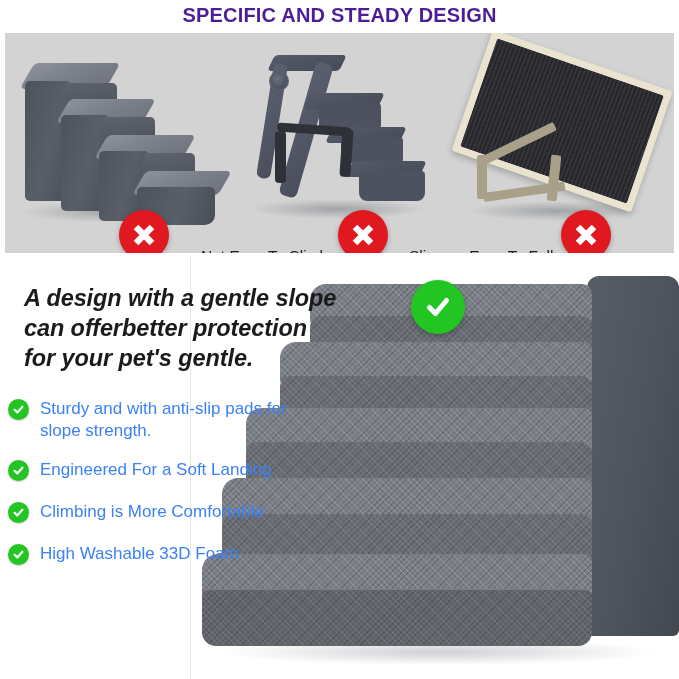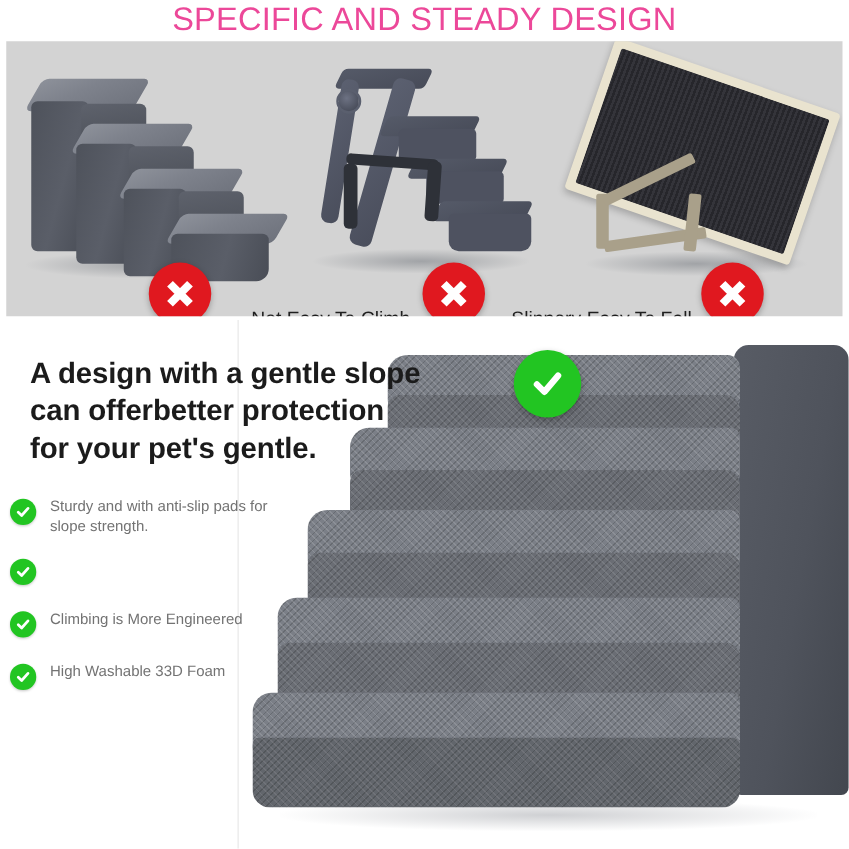--- a/index.html
+++ b/index.html
@@ -9,21 +9,21 @@
     -webkit-font-smoothing:antialiased;
   }
   .page{position:relative;width:679px;height:679px;background:#fff;}
 
   
   .header{
     position:absolute;left:0;top:0;width:679px;height:31px;
     display:flex;align-items:center;justify-content:center;
   }
   .header-title{
-    font-size:26px;font-weight:normal;color:#ec4899;letter-spacing:.2px;
+    font-size:20px;font-weight:bold;color:#4c1d95;letter-spacing:.2px;
     white-space:nowrap;
   }
 
   
   .top-panel{
     position:absolute;left:5px;top:33px;width:669px;height:220px;
     background:#d3d3d3;overflow:hidden;
   }
   .top-row{position:absolute;left:0;top:0;width:669px;height:220px;}
   .cell{position:absolute;top:0;height:220px;}
@@ -99,27 +99,27 @@
   .bp-border{
     position:absolute;left:190px;top:0px;width:1px;height:423px;
     background:#e9e9e9;
   }
 
   .headline{
     position:absolute;left:24px;top:27px;width:320px;
     font-size:23.5px;font-weight:bold;color:#1b1b1b;line-height:1.28;
     letter-spacing:-.1px;
   }
-  .headline div{white-space:nowrap;}
+  .headline div{white-space:nowrap;font-style:italic;}
 
   .bullets{position:absolute;left:8px;top:142px;width:330px;}
   .bullet{
     position:relative;min-height:26px;margin-bottom:16px;
     padding-left:32px;
-    font-size:12px;color:#737373;line-height:1.32;
+    font-size:17px;color:#3b82f6;line-height:1.32;
   }
   .bullet-icon{
     position:absolute;left:0;top:1px;width:21px;height:21px;border-radius:50%;
     background:#22c522;display:flex;align-items:center;justify-content:center;
     box-shadow:0 1px 2px rgba(0,0,0,.2);
   }
 
   
   .hero{position:absolute;left:218px;top:20px;width:461px;height:403px;}
   .hero-body{
@@ -313,29 +313,30 @@
         <span>Sturdy and with anti-slip pads for</span><br>
         <span>slope strength.</span>
       </div>
 
       <div class="bullet">
         <span class="bullet-icon">
           <svg width="13" height="13" viewBox="0 0 13 13" aria-hidden="true">
             <path d="M2.6 6.8 L5.3 9.4 L10.4 3.7" fill="none" stroke="#ffffff" stroke-width="2.2" stroke-linecap="round" stroke-linejoin="round"></path>
           </svg>
         </span>
+        <span>Engineered For a Soft Landing</span>
       </div>
 
       <div class="bullet">
         <span class="bullet-icon">
           <svg width="13" height="13" viewBox="0 0 13 13" aria-hidden="true">
             <path d="M2.6 6.8 L5.3 9.4 L10.4 3.7" fill="none" stroke="#ffffff" stroke-width="2.2" stroke-linecap="round" stroke-linejoin="round"></path>
           </svg>
         </span>
-        <span>Climbing is More Engineered</span>
+        <span>Climbing is More Comfortable</span>
       </div>
 
       <div class="bullet">
         <span class="bullet-icon">
           <svg width="13" height="13" viewBox="0 0 13 13" aria-hidden="true">
             <path d="M2.6 6.8 L5.3 9.4 L10.4 3.7" fill="none" stroke="#ffffff" stroke-width="2.2" stroke-linecap="round" stroke-linejoin="round"></path>
           </svg>
         </span>
         <span>High Washable 33D Foam</span>
       </div>

